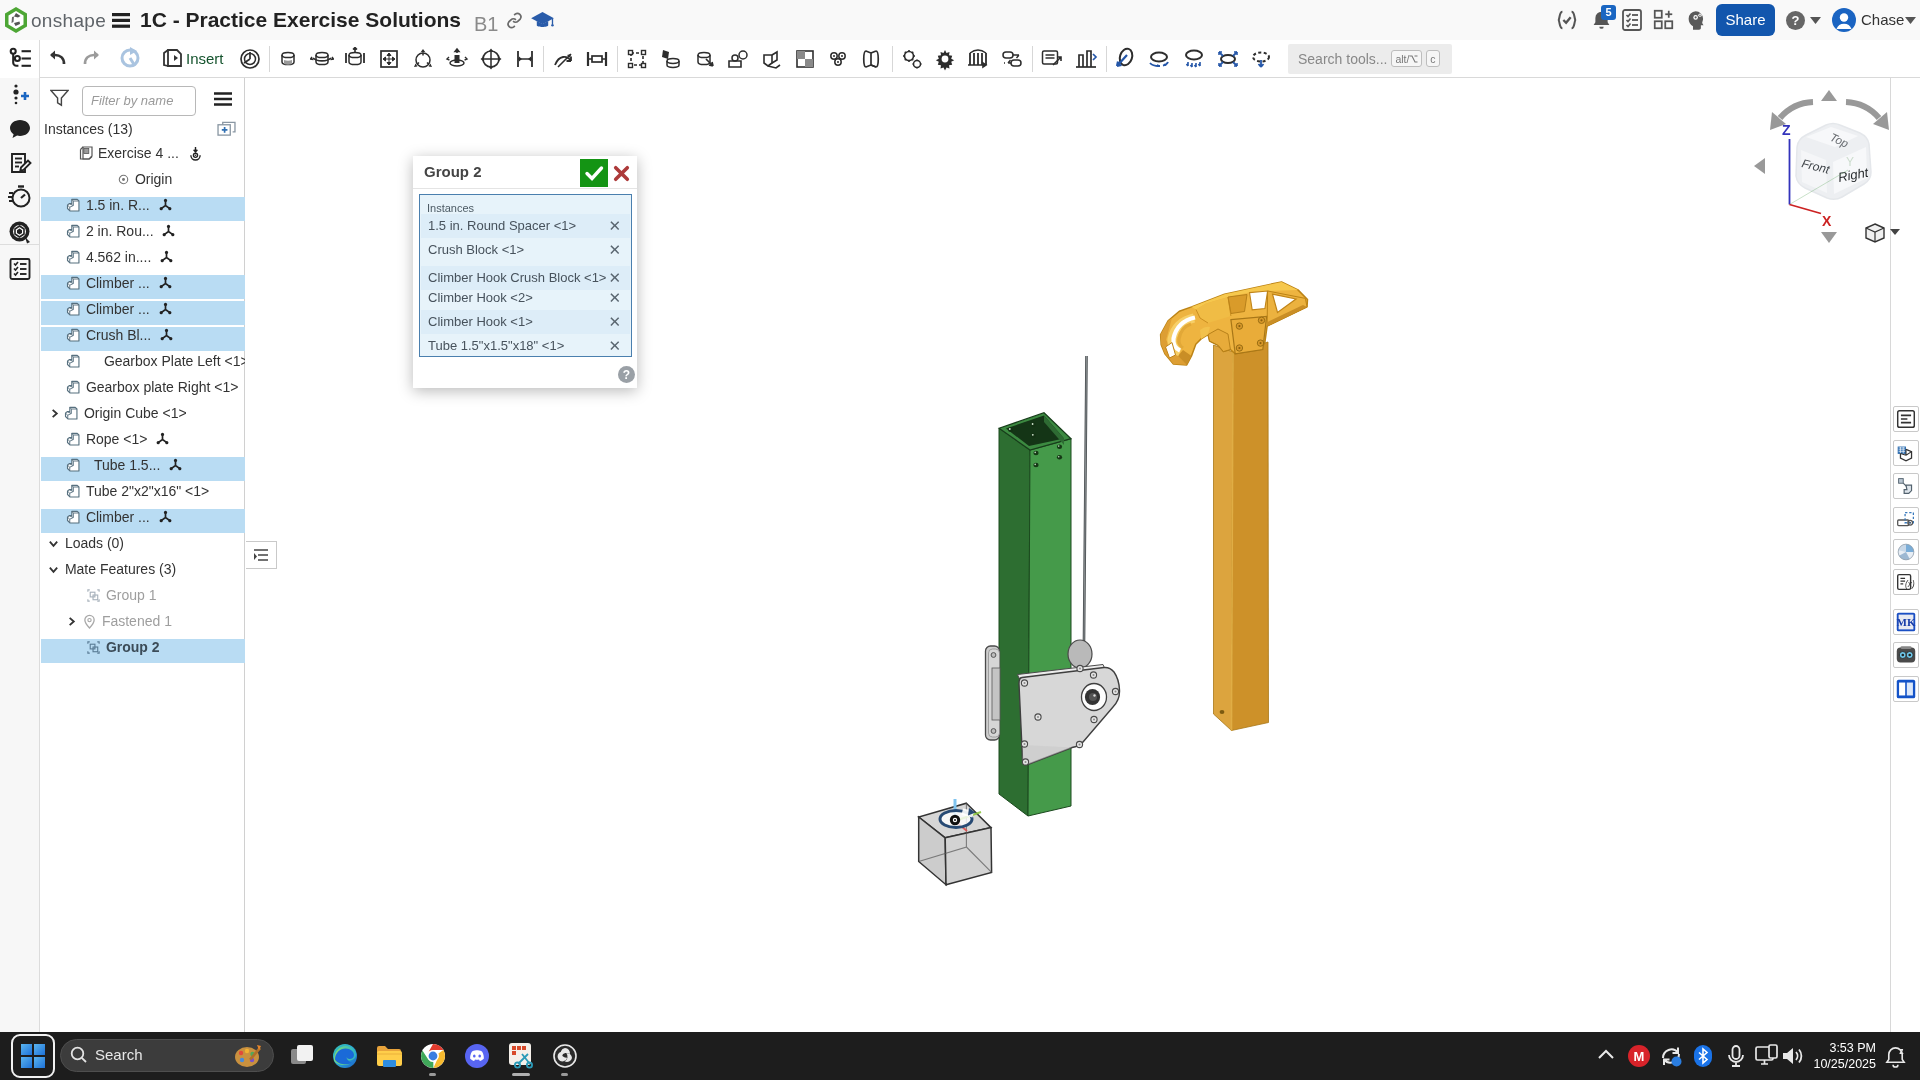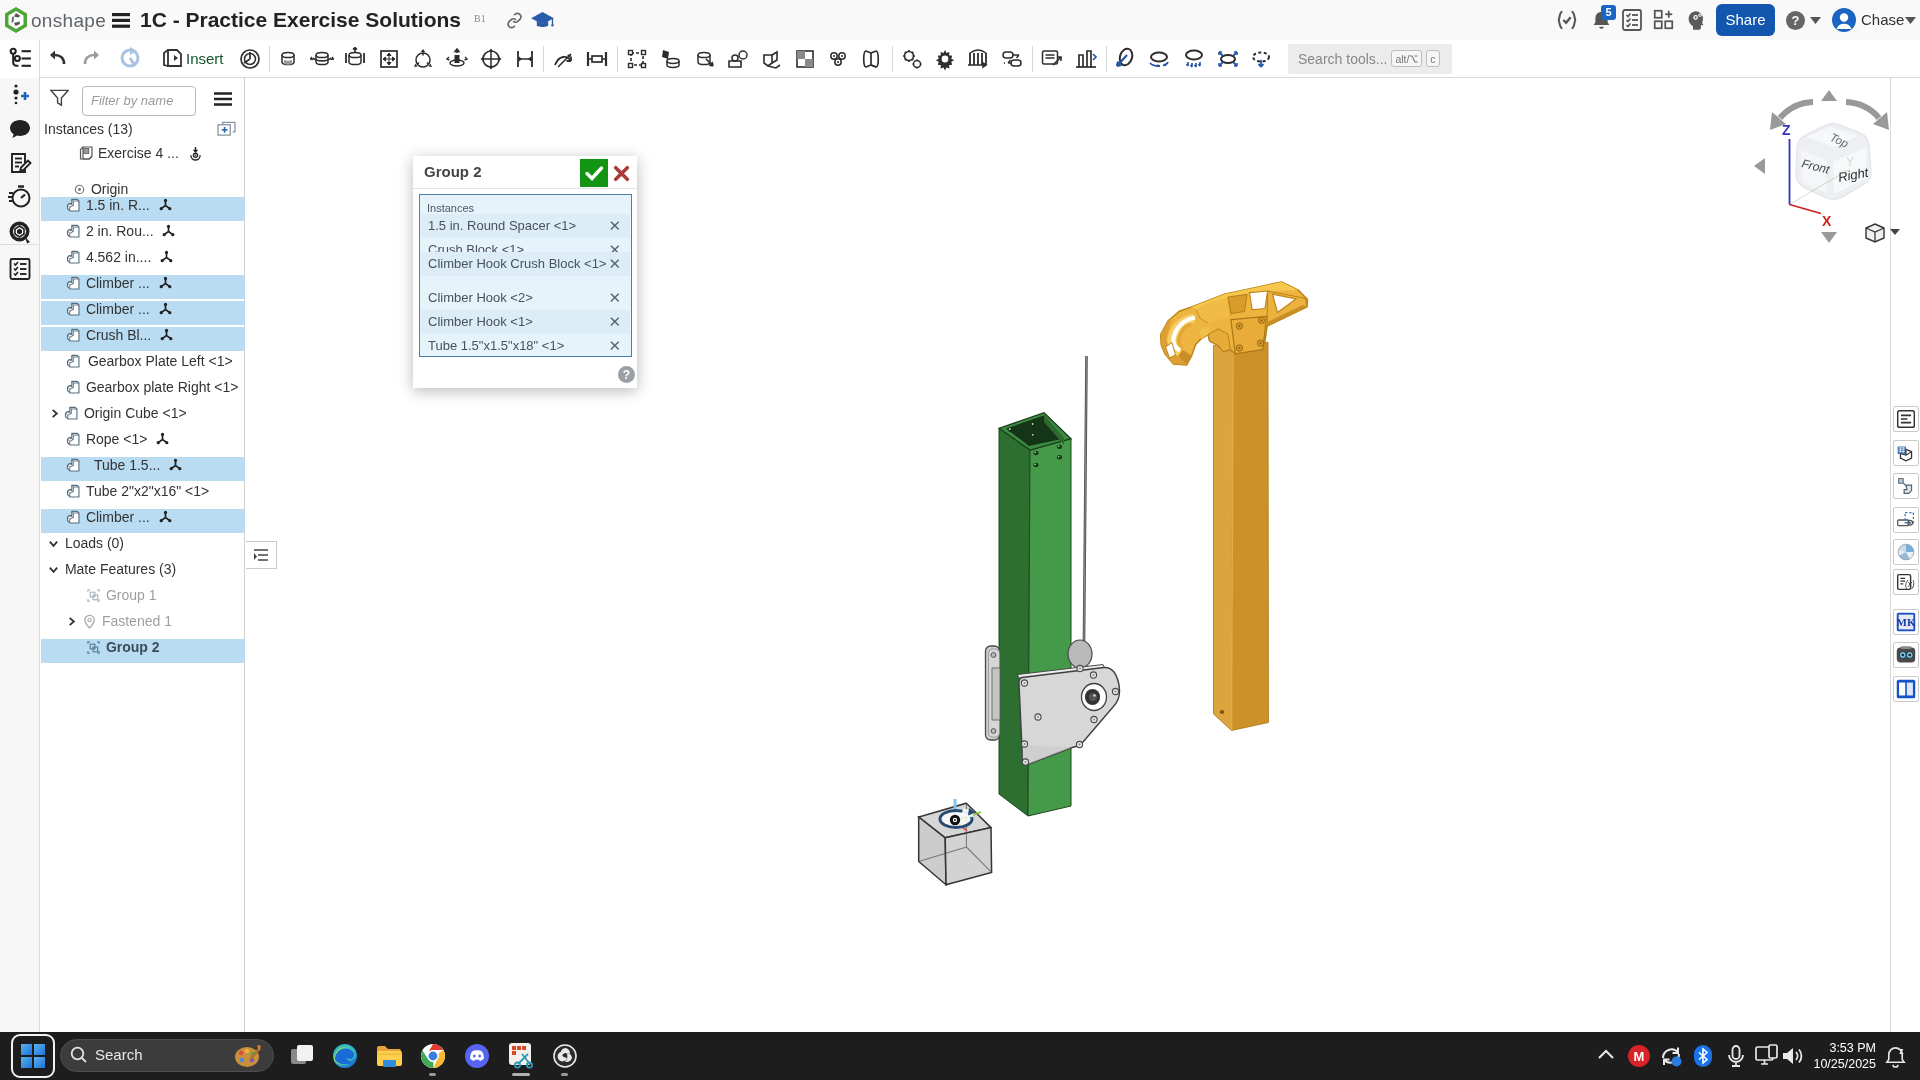--- a/index.html
+++ b/index.html
@@ -4,21 +4,21 @@
 <style>
 * { margin:0; padding:0; box-sizing:border-box; }
 html,body { width:1920px; height:1080px; overflow:hidden; background:#fff;
   font-family:"Liberation Sans", sans-serif; }
 #root { position:absolute; left:0; top:0; width:1864px; height:1080px; }
 .abs { position:absolute; }
 
 
 #titlebar { position:absolute; left:0; top:0; width:1920px; height:40px; background:#f9f9f9; }
 #doctitle { position:absolute; left:140px; top:8px; font-size:21px; font-weight:bold; color:#222; letter-spacing:0; }
-#ver { position:absolute; left:474px; top:13px; font-size:10px; color:#8a8a8a;font-family:Liberation Serif, serif; }
+#ver { position:absolute; left:474px; top:13px; font-size:20px; color:#8a8a8a; }
 #sharebtn { position:absolute; left:1716px; top:4px; width:59px; height:32px; background:#1256ad; border-radius:6px; color:#fff; font-size:15px; text-align:center; line-height:32px; }
 #chase { position:absolute; left:1861px; top:11px; font-size:15px; color:#333; }
 
 
 #toolbar { position:absolute; left:0; top:40px; width:1920px; height:38px; background:#fff; border-bottom:1px solid #d9d9d9; }
 #tb-left { position:absolute; left:0; top:40px; width:40px; height:38px; background:#fff; border-right:1px solid #dcdcdc; }
 .tbsep { position:absolute; top:46px; width:1px; height:26px; background:#d7d7d7; }
 #searchtools { position:absolute; left:1288px; top:44px; width:164px; height:30px; background:#ececec; border-radius:2px; color:#888; font-size:14px; line-height:30px; padding-left:10px; }
 .kbd { display:inline-block; border:1px solid #bdbdbd; background:#f6f6f6; border-radius:3px; font-size:10.5px; color:#777; padding:0 3px; height:17px; line-height:16px; vertical-align:1px; }
 
@@ -398,21 +398,21 @@
 <div class="trow" style="top:67px;margin-left:27px;"><span style="margin-left:10px"><svg width="16" height="16" viewBox="0 0 16 16" style="vertical-align:-3px">
             <path d="M5 2 h9 v9 l-3 3 H5 z" fill="none" stroke="#555" stroke-width="1.2"></path>
             <rect x="5.8" y="3.5" width="5" height="5" fill="#9a9a9a" stroke="#555" stroke-width="0.8"></rect>
             <path d="M2.5 4.5 L5 2 M2.5 4.5 v9.5 h9 l2.5-2.5" fill="none" stroke="#555" stroke-width="1.2"></path>
           </svg></span> <span>Exercise 4 ...</span> <span style="margin-left:6px"><svg width="13" height="15" viewBox="0 0 14 16" style="vertical-align:-3px">
             <path d="M7 1 v5 M5 4 l2 2.4 2-2.4" stroke="#222" stroke-width="1.5" fill="none"></path>
             <circle cx="7" cy="10" r="2.2" fill="none" stroke="#222" stroke-width="1.5"></circle>
             <circle cx="7" cy="10" r="0.8" fill="#222"></circle>
             <path d="M2 10 a5 5 0 0 0 10 0" fill="none" stroke="#222" stroke-width="1.5"></path>
           </svg></span></div>
-<div class="trow" style="top:103px;"><span style="margin-left:33px"><svg width="11" height="11" viewBox="0 0 12 12" style="vertical-align:-1px">
+<div class="trow" style="top:93px;padding-left:44px;"><span style="margin-left:33px"><svg width="11" height="11" viewBox="0 0 12 12" style="vertical-align:-1px">
             <circle cx="6" cy="6" r="4.6" fill="none" stroke="#777" stroke-width="1.2"></circle>
             <circle cx="6" cy="6" r="1.6" fill="#777"></circle>
           </svg></span> <span style="margin-left:2px">Origin</span></div>
 <div class="trow hl" style="top:119px;"><span style="margin-left:25px"><svg width="15" height="15" viewBox="0 0 16 16" style="vertical-align:-3px">
             <path d="M6.2 1.5 L12 1.5 L13.8 3.2 L13.8 13.8 L4.2 13.8 L1.6 11.2 L1.6 7.6 L3.4 6 L6.2 6 Z" fill="#fff" stroke="#57707f" stroke-width="1.2" stroke-linejoin="round"></path>
             <path d="M6.2 1.5 L7.8 3.2 L13.8 3.2 M7.8 3.2 L7.8 8 L3.4 6 M7.8 8 L4 9.8 L1.6 7.6 M4 9.8 L4 13.8" fill="none" stroke="#57707f" stroke-width="1"></path>
           </svg></span> <span style="margin-left:1px">1.5 in. R...</span> <span style="margin-left:4px"><svg width="15" height="15" viewBox="0 0 16 16" style="vertical-align:-3px">
             <path d="M8 8 L8 2.6 M8 8 L3.4 11.4 M8 8 L12.6 11.4" stroke="#222" stroke-width="1.8"></path>
             <circle cx="8" cy="2.6" r="1.7" fill="#222"></circle>
             <circle cx="3.4" cy="11.4" r="1.7" fill="#222"></circle>
@@ -459,21 +459,21 @@
             <path d="M6.2 1.5 L7.8 3.2 L13.8 3.2 M7.8 3.2 L7.8 8 L3.4 6 M7.8 8 L4 9.8 L1.6 7.6 M4 9.8 L4 13.8" fill="none" stroke="#57707f" stroke-width="1"></path>
           </svg></span> <span style="margin-left:1px">Crush Bl...</span> <span style="margin-left:4px"><svg width="15" height="15" viewBox="0 0 16 16" style="vertical-align:-3px">
             <path d="M8 8 L8 2.6 M8 8 L3.4 11.4 M8 8 L12.6 11.4" stroke="#222" stroke-width="1.8"></path>
             <circle cx="8" cy="2.6" r="1.7" fill="#222"></circle>
             <circle cx="3.4" cy="11.4" r="1.7" fill="#222"></circle>
             <circle cx="12.6" cy="11.4" r="1.7" fill="#222"></circle>
           </svg></span></div>
 <div class="trow" style="top:275px;"><span style="margin-left:25px"><svg width="15" height="15" viewBox="0 0 16 16" style="vertical-align:-3px">
             <path d="M6.2 1.5 L12 1.5 L13.8 3.2 L13.8 13.8 L4.2 13.8 L1.6 11.2 L1.6 7.6 L3.4 6 L6.2 6 Z" fill="#fff" stroke="#57707f" stroke-width="1.2" stroke-linejoin="round"></path>
             <path d="M6.2 1.5 L7.8 3.2 L13.8 3.2 M7.8 3.2 L7.8 8 L3.4 6 M7.8 8 L4 9.8 L1.6 7.6 M4 9.8 L4 13.8" fill="none" stroke="#57707f" stroke-width="1"></path>
-          </svg></span> <span style="margin-left:3px">Gearbox Plate Left &lt;1&gt;</span></div>
+          </svg></span> <span style="margin-left:19px">Gearbox Plate Left &lt;1&gt;</span></div>
 <div class="trow" style="top:301px;"><span style="margin-left:25px"><svg width="15" height="15" viewBox="0 0 16 16" style="vertical-align:-3px">
             <path d="M6.2 1.5 L12 1.5 L13.8 3.2 L13.8 13.8 L4.2 13.8 L1.6 11.2 L1.6 7.6 L3.4 6 L6.2 6 Z" fill="#fff" stroke="#57707f" stroke-width="1.2" stroke-linejoin="round"></path>
             <path d="M6.2 1.5 L7.8 3.2 L13.8 3.2 M7.8 3.2 L7.8 8 L3.4 6 M7.8 8 L4 9.8 L1.6 7.6 M4 9.8 L4 13.8" fill="none" stroke="#57707f" stroke-width="1"></path>
           </svg></span> <span style="margin-left:1px">Gearbox plate Right &lt;1&gt;</span></div>
 <div class="trow" style="top:327px;"><span style="margin-left:8px"><svg width="11" height="11" viewBox="0 0 12 12" style="vertical-align:-1px">
             <path d="M4 2 l4.5 4 L4 10" fill="none" stroke="#333" stroke-width="2"></path>
           </svg></span><span style="margin-left:4px"><svg width="15" height="15" viewBox="0 0 16 16" style="vertical-align:-3px">
             <path d="M6.2 1.5 L12 1.5 L13.8 3.2 L13.8 13.8 L4.2 13.8 L1.6 11.2 L1.6 7.6 L3.4 6 L6.2 6 Z" fill="#fff" stroke="#57707f" stroke-width="1.2" stroke-linejoin="round"></path>
             <path d="M6.2 1.5 L7.8 3.2 L13.8 3.2 M7.8 3.2 L7.8 8 L3.4 6 M7.8 8 L4 9.8 L1.6 7.6 M4 9.8 L4 13.8" fill="none" stroke="#57707f" stroke-width="1"></path>
           </svg></span> <span style="margin-left:1px">Origin Cube &lt;1&gt;</span></div>
@@ -745,21 +745,21 @@
           <path d="M7 14.5 l5 5 L21.5 9" fill="none" stroke="#fff" stroke-width="3.4" stroke-linecap="round"></path>
         </svg>
   </div>
   <svg class="abs" style="left:200px;top:9px" width="17" height="17" viewBox="0 0 19 19">
     <path d="M3 3 L16 16 M16 3 L3 16" stroke="#ad3a3a" stroke-width="4" stroke-linecap="round"></path>
   </svg>
   <div id="dlg-box">
     <div class="lbl">Instances</div>
     <div class="drow alt" style="top:19px">1.5 in. Round Spacer &lt;1&gt;<span class="x">✕</span></div>
     <div class="drow" style="top:43px">Crush Block &lt;1&gt;<span class="x">✕</span></div>
-    <div class="drow alt" style="top:57px">Climber Hook Crush Block &lt;1&gt;<span class="x">✕</span></div>
+    <div class="drow alt" style="top:71px">Climber Hook Crush Block &lt;1&gt;<span class="x">✕</span></div>
     <div class="drow" style="top:91px">Climber Hook &lt;2&gt;<span class="x">✕</span></div>
     <div class="drow alt" style="top:115px">Climber Hook &lt;1&gt;<span class="x">✕</span></div>
     <div class="drow" style="top:139px">Tube 1.5"x1.5"x18" &lt;1&gt;<span class="x">✕</span></div>
   </div>
   <svg class="abs" style="left:205px;top:210px" width="17" height="17" viewBox="0 0 17 17">
     <circle cx="8.5" cy="8.5" r="8.5" fill="#9aa0a6"></circle>
     <text x="8.5" y="13" font-size="12" font-weight="bold" fill="#fff" text-anchor="middle">?</text>
   </svg>
 </div>
 

